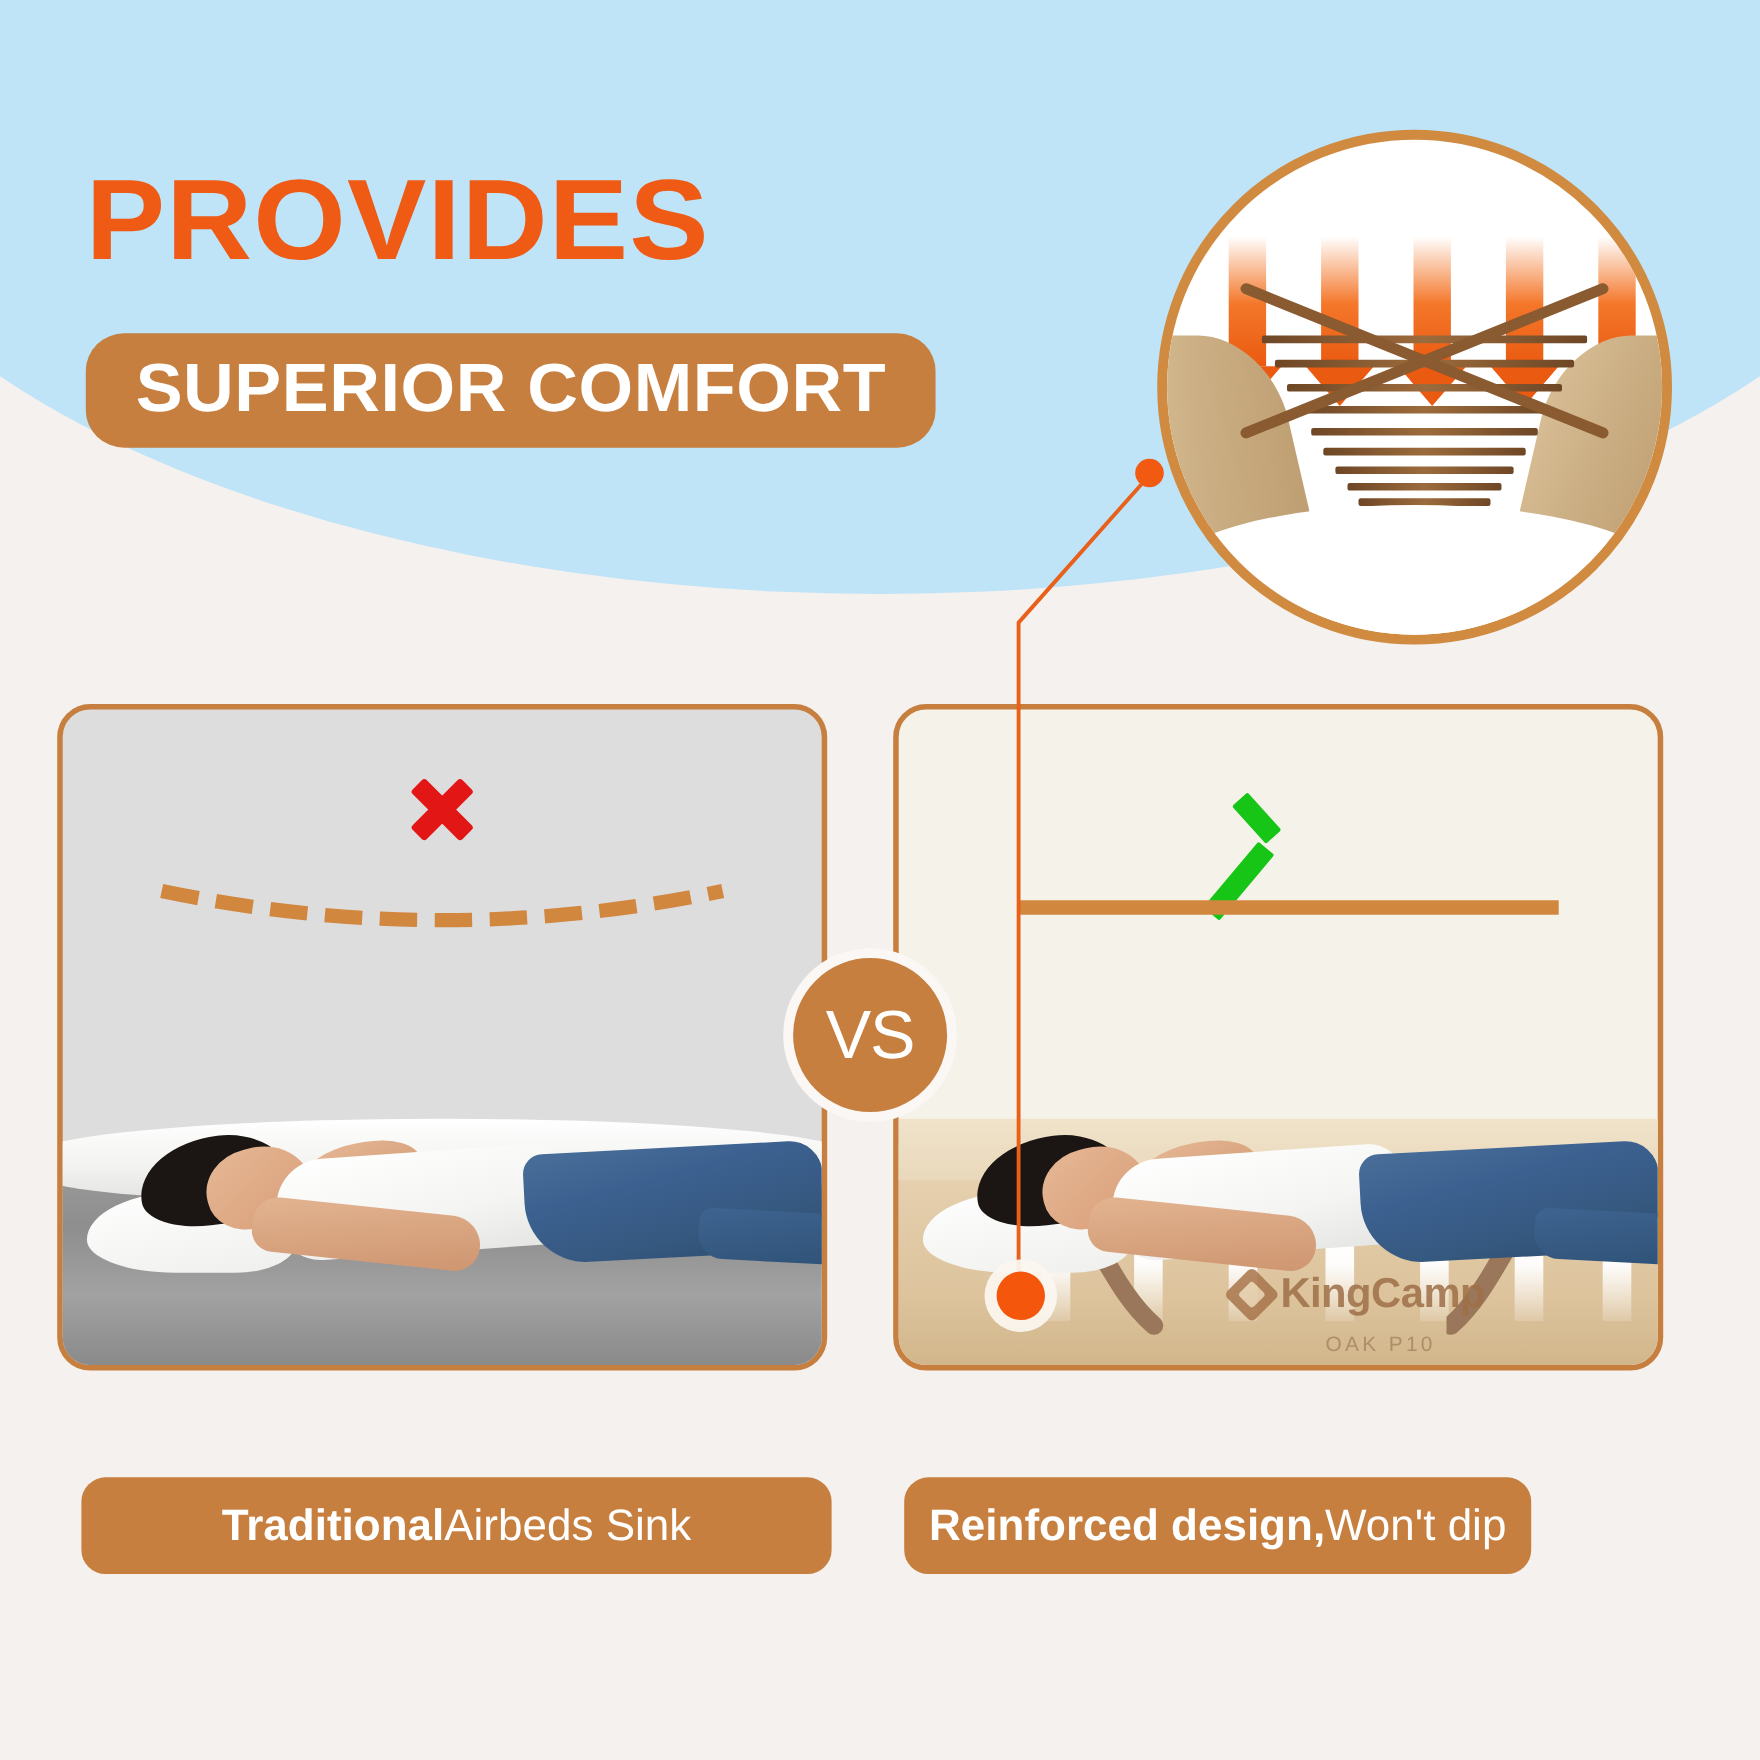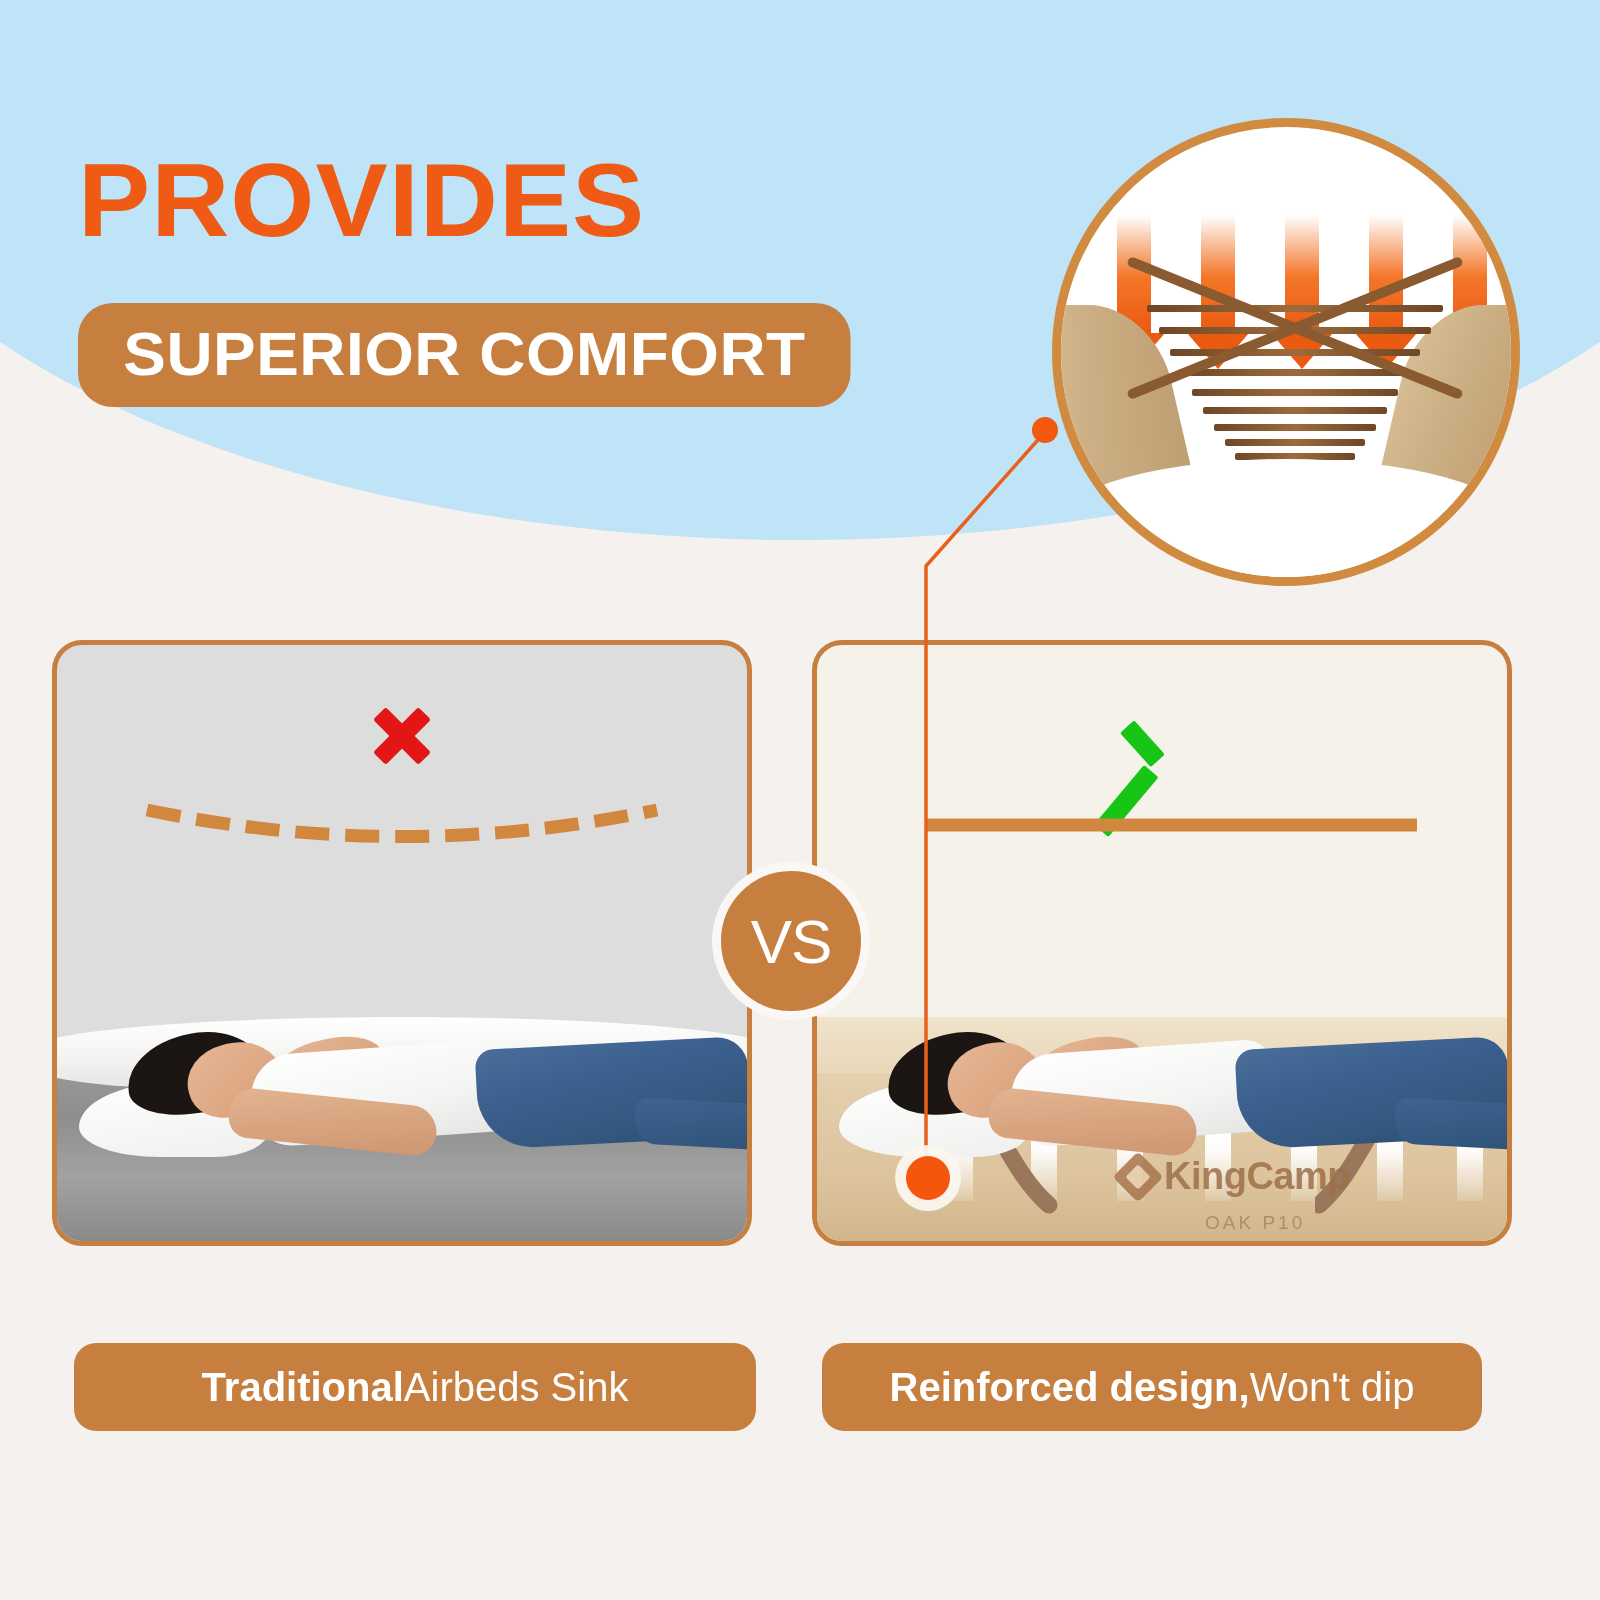--- a/index.html
+++ b/index.html
@@ -225,21 +225,21 @@
   }
 
   
   .caption {
     position:absolute; top:1343px; height:88px;
     background:#C67F3E; border-radius:22px;
     display:flex; align-items:center; justify-content:center;
     color:#FFFFFF; font-size:40px; white-space:nowrap; z-index:5;
   }
   #caption-left  { left:74px;  width:682px; }
-  #caption-right { left:822px; width:660px; }
+  #caption-right { left:822px; width:570px; }
   .caption b { font-weight:bold;text-align:right; }
   .caption .reg { font-weight:normal; }
 </style>
 </head>
 <body>
 
 <div id="bg-blue"></div>
 
 <div id="headline">PROVIDES</div>
 <div id="subhead-badge">SUPERIOR COMFORT</div>

